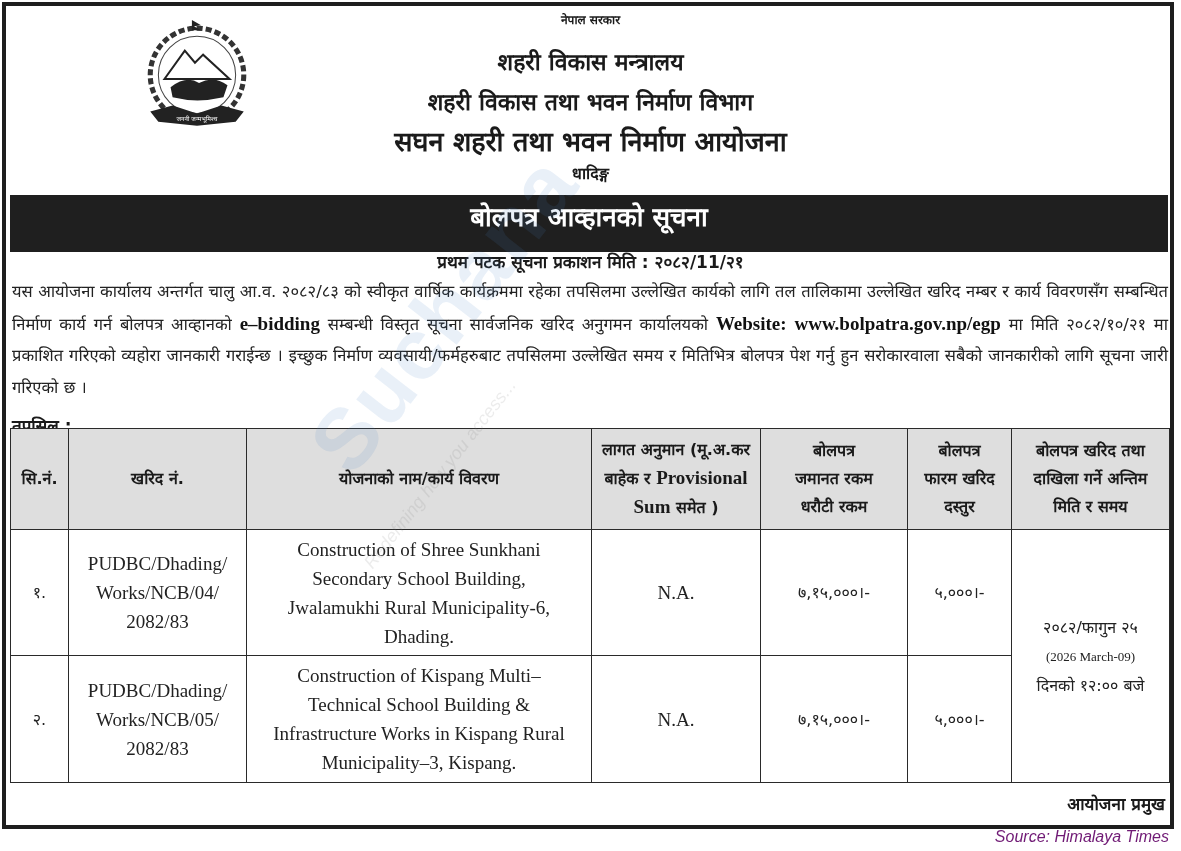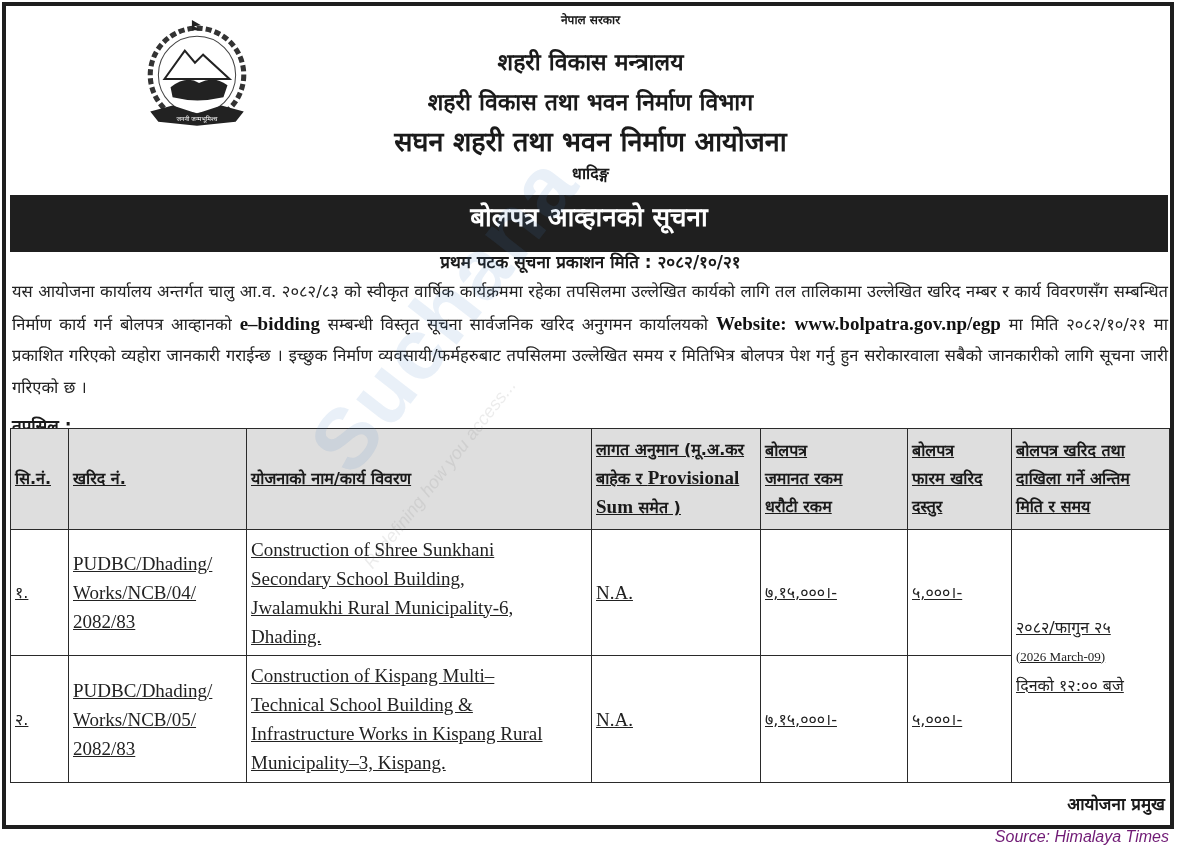--- a/index.html
+++ b/index.html
@@ -22,22 +22,22 @@
   .pubdate { position:absolute; left:0; width:1181px; top:250px; text-align:center;
              font-family:"DejaVu Sans", sans-serif; font-weight:bold; font-size:17px; }
   .para { position:absolute; left:12px; width:1156px; top:276px;
           font-family:"DejaVu Sans", sans-serif; font-size:16.5px; line-height:31.5px;
           text-align:justify; color:#222; }
   .para b { font-family:Liberation Serif, serif; font-size:19px; color:#111;margin-top:28px; }
   .tapsil { position:absolute; left:12px; top:398px; font-family:"DejaVu Sans", sans-serif;
             font-weight:bold; font-size:17px;margin-top:16px; }
   table.tbl { position:absolute; left:10px; top:428px; width:1159px; border-collapse:collapse;
               table-layout:fixed; }
-  .tbl th, .tbl td { border:1.5px solid #2a2a2a; text-align:left; vertical-align:middle;
-                     padding:0 4px;text-decoration:underline; }
+  .tbl th, .tbl td { border:1.5px solid #2a2a2a; text-align:center; vertical-align:middle;
+                     padding:0 4px; }
   .tbl th { background:#dedede; font-family:"DejaVu Sans", sans-serif; font-weight:bold;
             font-size:16px; line-height:28px; color:#1a1a1a; height:100px; }
   .tbl th .lat { font-family:"Liberation Serif", serif; font-size:19px; }
   .tbl td { font-size:19px; line-height:29px; color:#222; background:transparent; }
   .tbl td.dev { font-family:"DejaVu Sans", sans-serif; font-size:16px; }
   .tbl tr.r1 td { height:125px; }
   .tbl tr.r2 td { height:126px; }
   .deadline { font-size:17px; line-height:29px; }
   .deadline .en { font-family:"Liberation Serif", serif; font-size:13px; }
   .signature { position:absolute; right:16px; top:792px; font-family:"DejaVu Sans", sans-serif;
@@ -68,21 +68,21 @@
 </svg>
 
 <div class="hdr h1">नेपाल सरकार</div>
 <div class="hdr h2">शहरी विकास मन्त्रालय</div>
 <div class="hdr h3">शहरी विकास तथा भवन निर्माण विभाग</div>
 <div class="hdr h4">सघन शहरी तथा भवन निर्माण आयोजना</div>
 <div class="hdr h5">धादिङ्ग</div>
 
 <div class="banner">बोलपत्र आव्हानको सूचना</div>
 
-<div class="pubdate"><span>प्रथम पटक सूचना प्रकाशन मिति : </span><span>२०८२/१०/२१</span></div>
+<div class="pubdate"><span>प्रथम पटक सूचना प्रकाशन मिति : </span><span>२०८२/11/२१</span></div>
 
 <div class="para"><span>यस आयोजना कार्यालय अन्तर्गत चालु आ.व. २०८२/८३ को स्वीकृत वार्षिक कार्यक्रममा रहेका तपसिलमा उल्लेखित कार्यको लागि तल तालिकामा उल्लेखित खरिद नम्बर र कार्य विवरणसँग सम्बन्धित निर्माण कार्य गर्न बोलपत्र आव्हानको </span><b>e–bidding</b><span> सम्बन्धी विस्तृत सूचना सार्वजनिक खरिद अनुगमन कार्यालयको </span><b>Website:</b><span> </span><b>www.bolpatra.gov.np/egp</b><span> मा मिति २०८२/१०/२१ मा प्रकाशित गरिएको व्यहोरा जानकारी गराईन्छ । इच्छुक निर्माण व्यवसायी/फर्महरुबाट तपसिलमा उल्लेखित समय र मितिभित्र बोलपत्र पेश गर्नु हुन सरोकारवाला सबैको जानकारीको लागि सूचना जारी गरिएको छ ।</span></div>
 
 <div class="tapsil">तपसिल :</div>
 
 <table class="tbl">
   <colgroup>
     <col style="width:58px">
       <col style="width:178px">
       <col style="width:345px">

